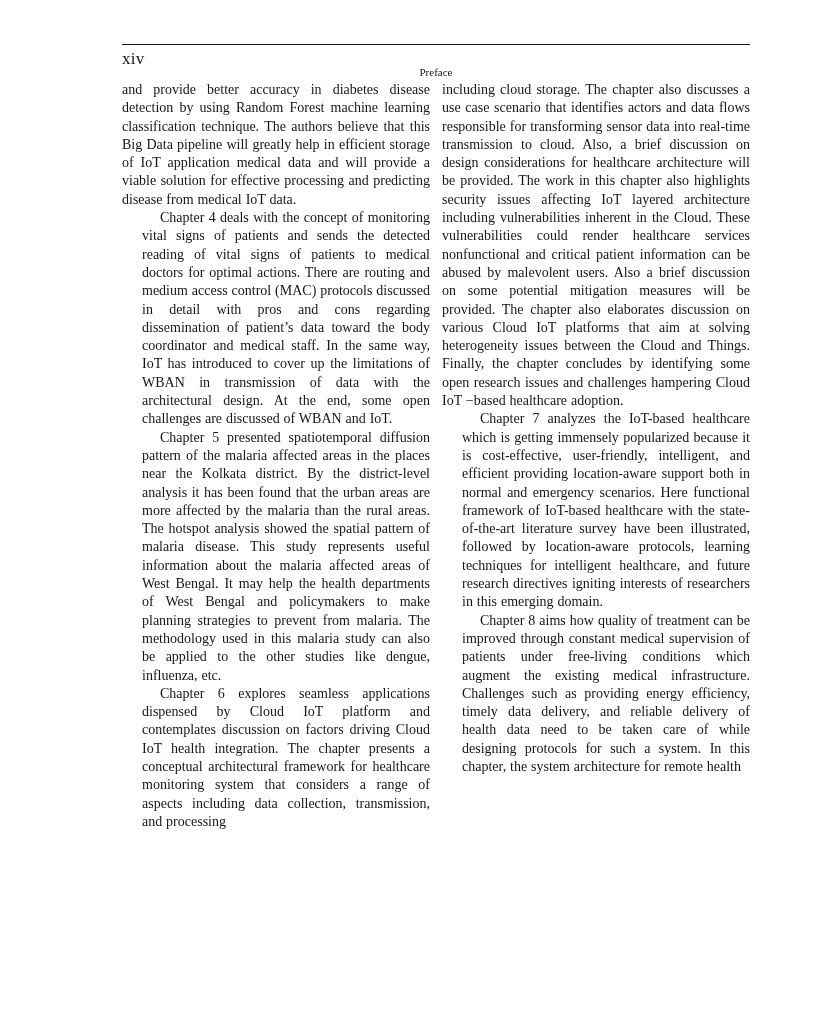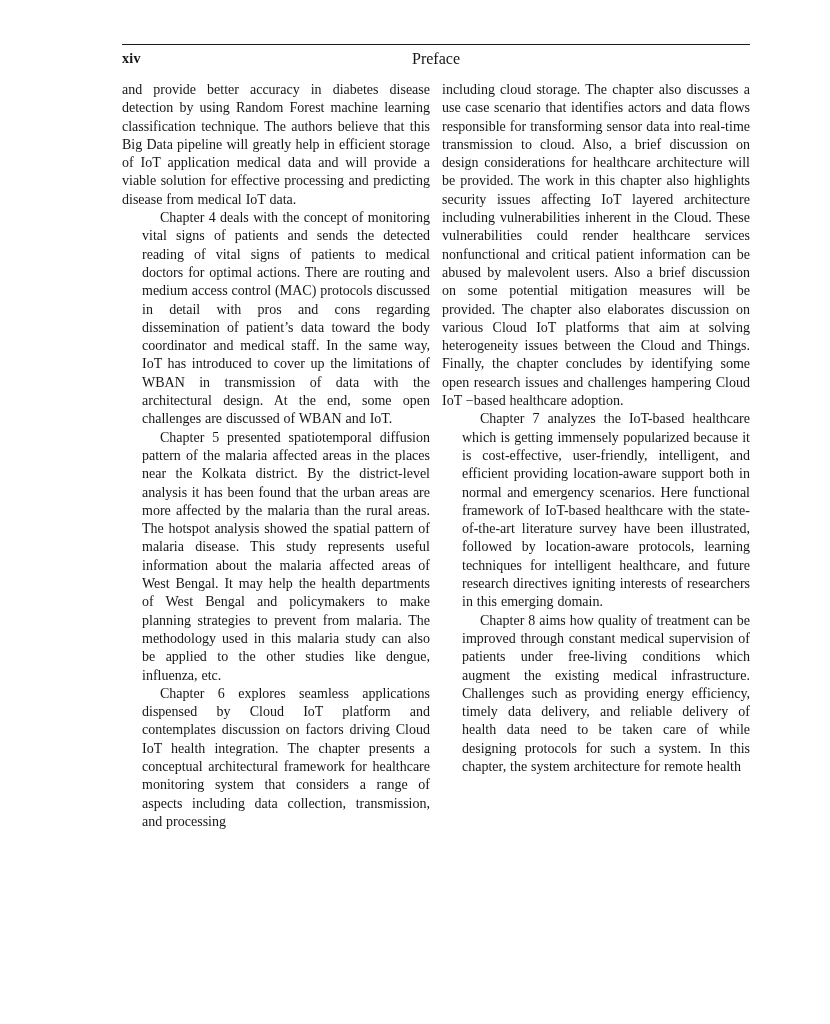--- a/index.html
+++ b/index.html
@@ -26,31 +26,31 @@
     width: 628px;
     border-top: 1.6px solid #1a1a1a;
     margin: 0 0 4px 0;
   }
   .header-row {
     position: relative;
     width: 628px;
     height: 22px;
   }
   .page-number {
-    font-weight: bold;
-    font-size: 14px;
+    font-weight: normal;
+    font-size: 17px;
     letter-spacing: 0.3px;
   }
   .running-head {
     position: absolute;
     left: 0;
     right: 0;
-    top: 1px;
+    top: 17px;
     text-align: center;
-    font-size: 16px;
+    font-size: 11px;
   }
   .columns {
     display: flex;
     gap: 12px;
     margin-top: 10px;
     width: 628px;
   }
   .col {
     flex: 1 1 0;
     text-align: justify;

